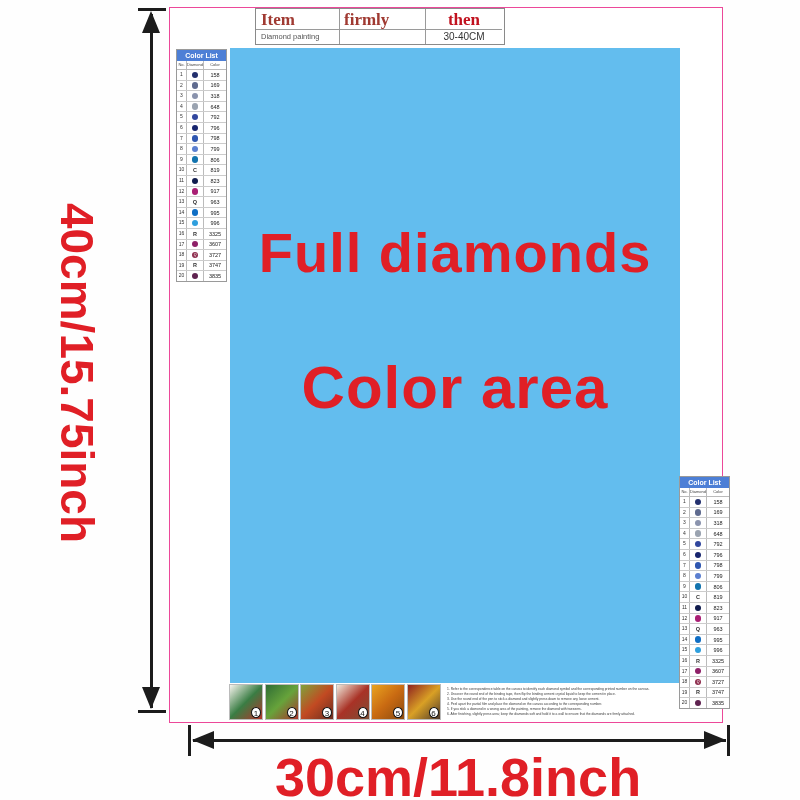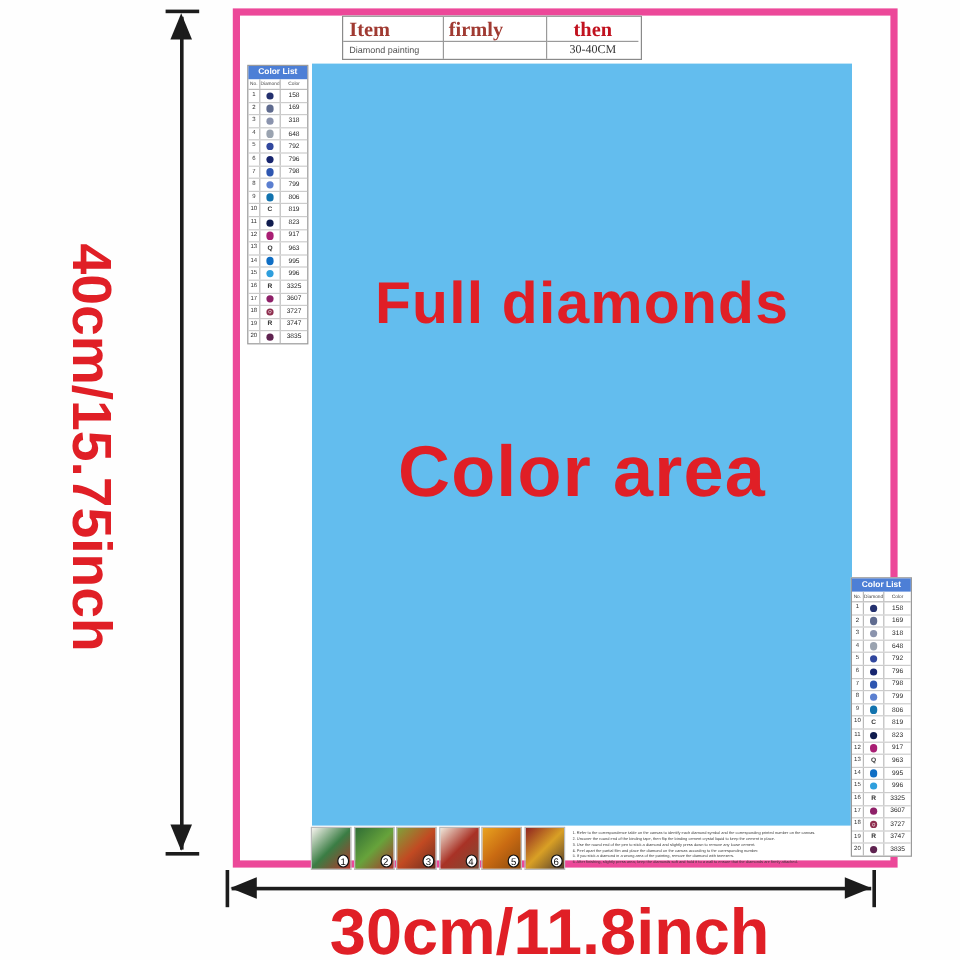--- a/index.html
+++ b/index.html
@@ -1,43 +1,43 @@
 <!DOCTYPE html>
 <html style="--red: #e01f26; --hdr-red: #a03a32; --size-red: #c1121f; --paste-blue: #63bdee; --arrow: #1c1c1c; --clist-blue: #4d7fd6;"><head>
 <meta charset="utf-8">
 <style>
   html,body{margin:0;padding:0;background:#ffffff;}
   .stage{position:relative;width:800px;height:800px;background:#fefefe;overflow:hidden;
          font-family:"Liberation Sans", sans-serif;}
 
   
-  .canvas-sheet{position:absolute;left:194px;top:7px;width:554px;height:716px;
-                background:#ffffff;border:6px solid #ec4899;box-sizing:border-box;}
+  .canvas-sheet{position:absolute;left:169px;top:7px;width:554px;height:716px;
+                background:#ffffff;border:1px solid #ec4899;box-sizing:border-box;}
 
   
   .info-table{position:absolute;left:85px;top:0px;width:250px;border:1px solid #8a8a8a;
               box-sizing:border-box;background:#fff;}
   .it-row{display:flex;}
   .it-cell{box-sizing:border-box;border-right:1px solid #9a9a9a;overflow:hidden;white-space:nowrap;}
   .it-cell:last-child{border-right:none;}
   .it-head .it-cell{height:21px;line-height:21px;border-bottom:1px solid #9a9a9a;}
   .it-data .it-cell{height:14px;line-height:14px;}
   .c1{width:84px;padding-left:5px;}
   .c2{width:86px;padding-left:4px;}
   .c3{width:76px;text-align:center;}
   .it-head .c1,.it-head .c2{font-family:"Liberation Serif", serif;font-size:17px;
         font-weight:bold;color:var(--hdr-red);}
   .it-head .c3{font-family:"Liberation Serif", serif;font-size:17px;font-weight:bold;color:var(--size-red);}
   .it-data .c1{font-size:7.5px;color:#555;}
-  .it-data .c3{font-size:10px;color:#333;font-family:Liberation Serif, serif;}
+  .it-data .c3{font-size:10px;color:#333;}
 
   
   .paste-area{position:absolute;left:60px;top:40px;width:450px;height:635px;background:var(--paste-blue);}
   .paste-line1{position:absolute;top:172px;width:100%;text-align:center;
-               font-size:49px;font-weight:bold;color:var(--red);letter-spacing:1px;}
+               font-size:56px;font-weight:bold;color:var(--red);letter-spacing:1px;}
   .paste-line2{position:absolute;top:305px;width:100%;text-align:center;
                font-size:60px;font-weight:bold;color:var(--red);letter-spacing:1px;}
 
   
   .clist{position:absolute;width:51px;background:#fff;border:1px solid #9a9a9a;box-sizing:border-box;}
   .clist-left{left:6px;top:41px;}
   .clist-right{left:509px;top:468px;}
   .clist-title{height:11px;line-height:11px;background:var(--clist-blue);color:#fff;
                font-size:7px;font-weight:bold;text-align:center;}
   .clist-sub{display:flex;height:8px;border-bottom:1px solid #bbb;}

